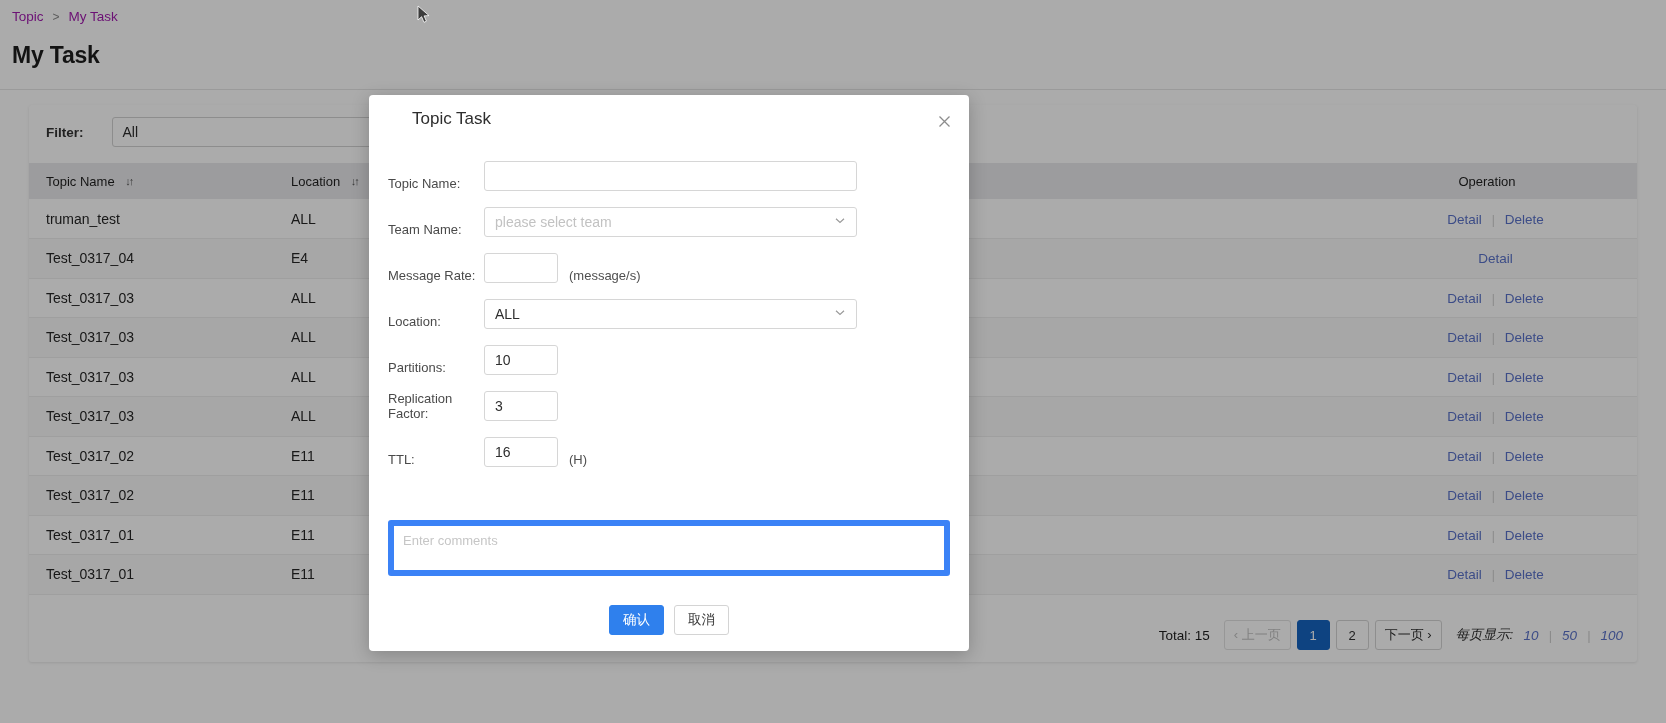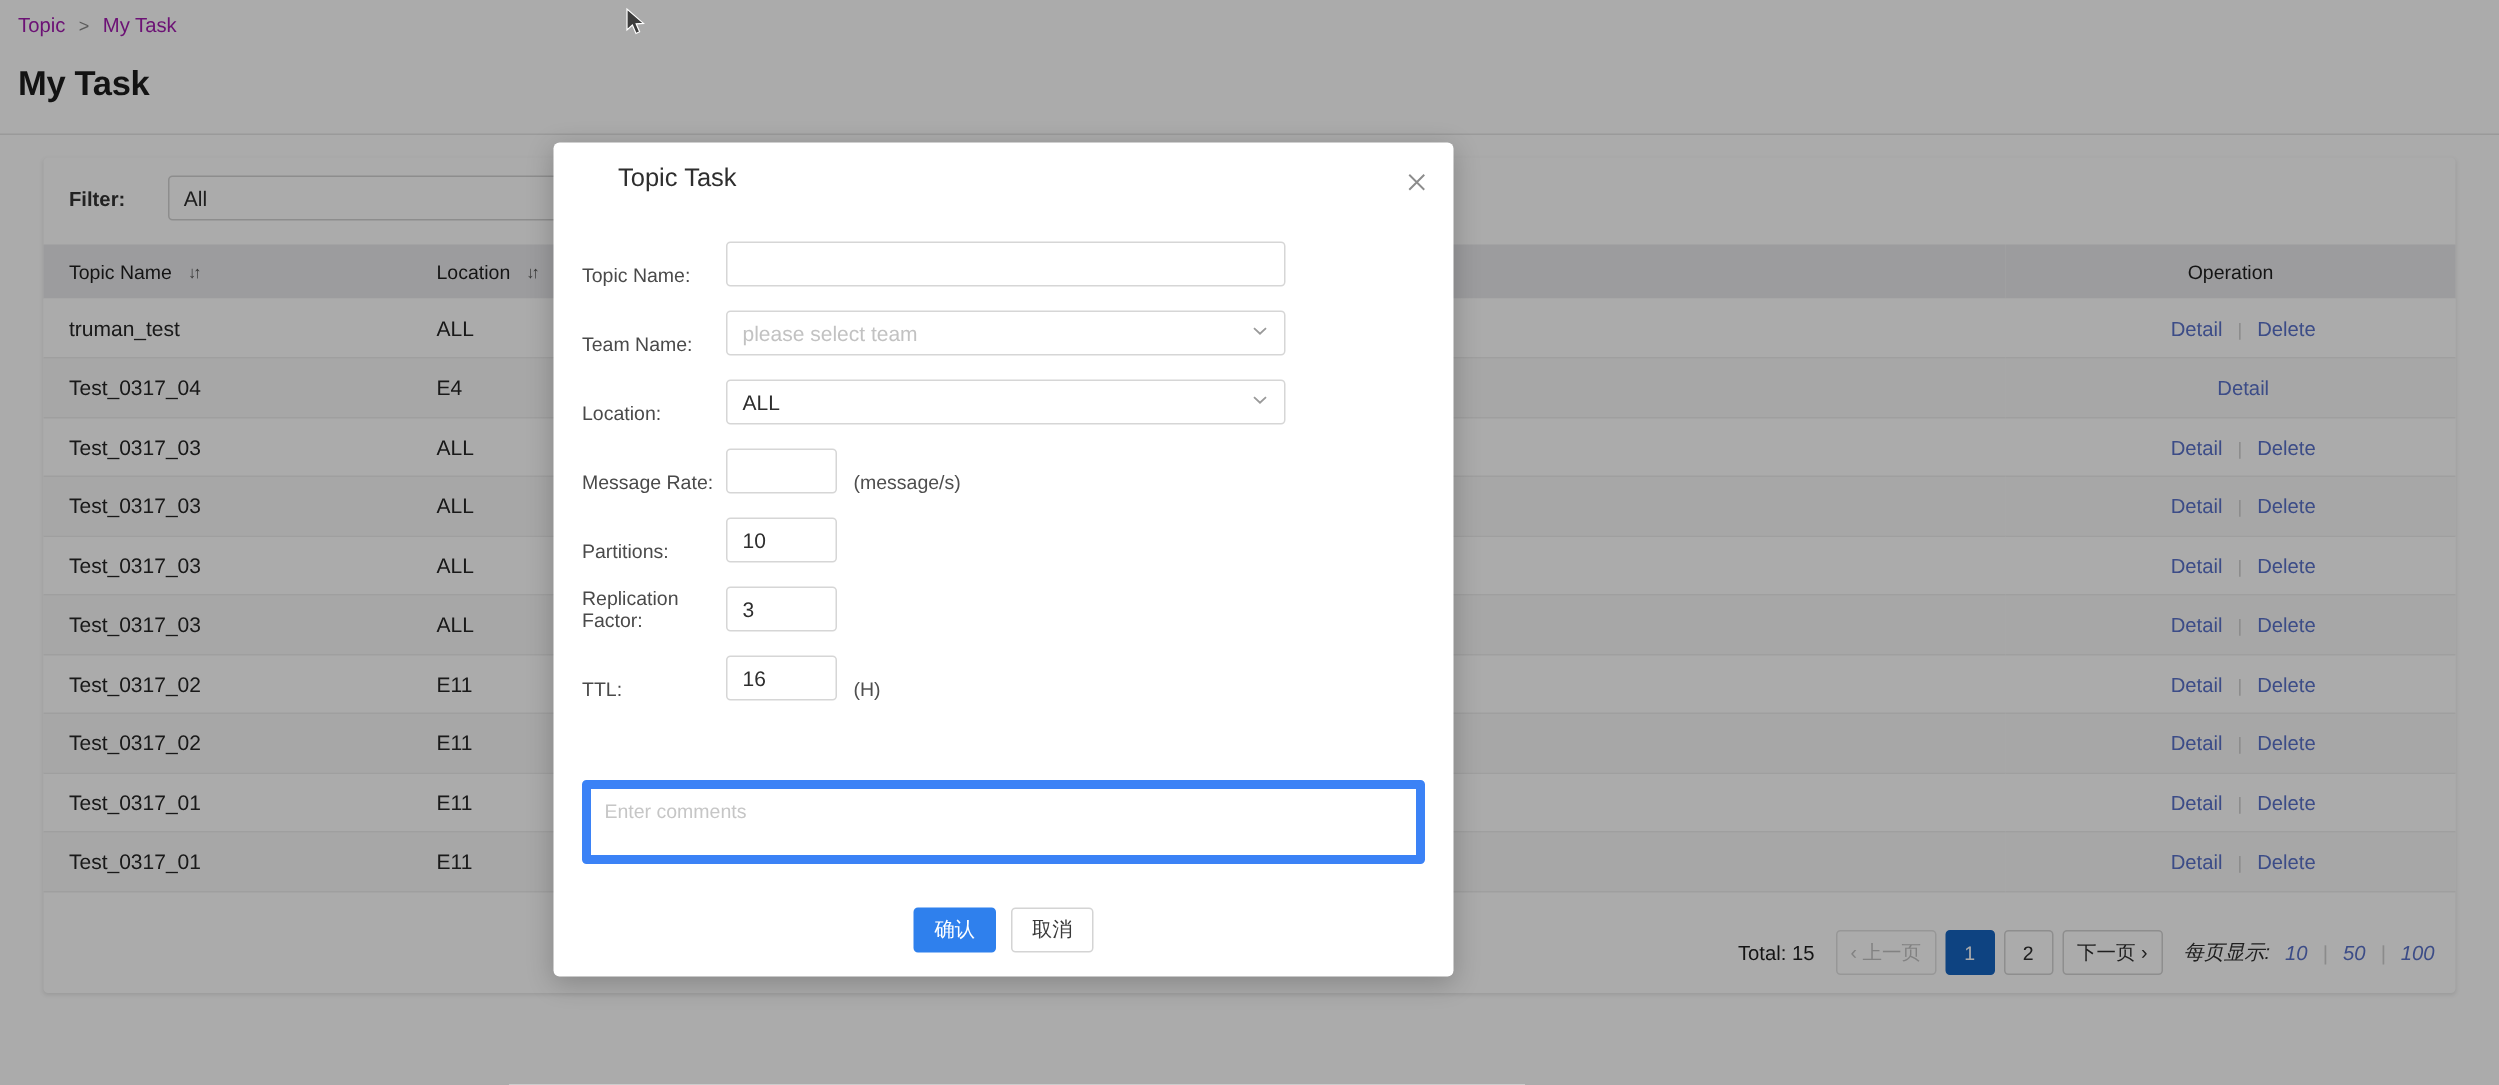--- a/index.html
+++ b/index.html
@@ -400,36 +400,36 @@
       <div class="frow">
         <div class="flabel">Team Name:</div>
         <div class="finput wide">
           <span class="ph">please select team</span>
           <span class="chev"><svg width="14" height="14" viewBox="0 0 14 14">
               <path d="M3 5.2 L7 9 L11 5.2" fill="none" stroke="currentColor" stroke-width="1.2"></path>
             </svg></span>
         </div>
       </div>
       <div class="frow">
+        <div class="flabel">Message Rate:</div>
+        <div class="finput narrow">
+          <span></span>
+        </div>
+        <span class="suffix">(message/s)</span>
+      </div>
+      <div class="frow">
         <div class="flabel">Location:</div>
         <div class="finput wide">
           <span>ALL</span>
           <span class="chev"><svg width="14" height="14" viewBox="0 0 14 14">
               <path d="M3 5.2 L7 9 L11 5.2" fill="none" stroke="currentColor" stroke-width="1.2"></path>
             </svg></span>
         </div>
       </div>
       <div class="frow">
-        <div class="flabel">Message Rate:</div>
-        <div class="finput narrow">
-          <span></span>
-        </div>
-        <span class="suffix">(message/s)</span>
-      </div>
-      <div class="frow">
         <div class="flabel">Partitions:</div>
         <div class="finput narrow">
           <span>10</span>
         </div>
       </div>
       <div class="frow">
         <div class="flabel">Replication Factor:</div>
         <div class="finput narrow">
           <span>3</span>
         </div>

